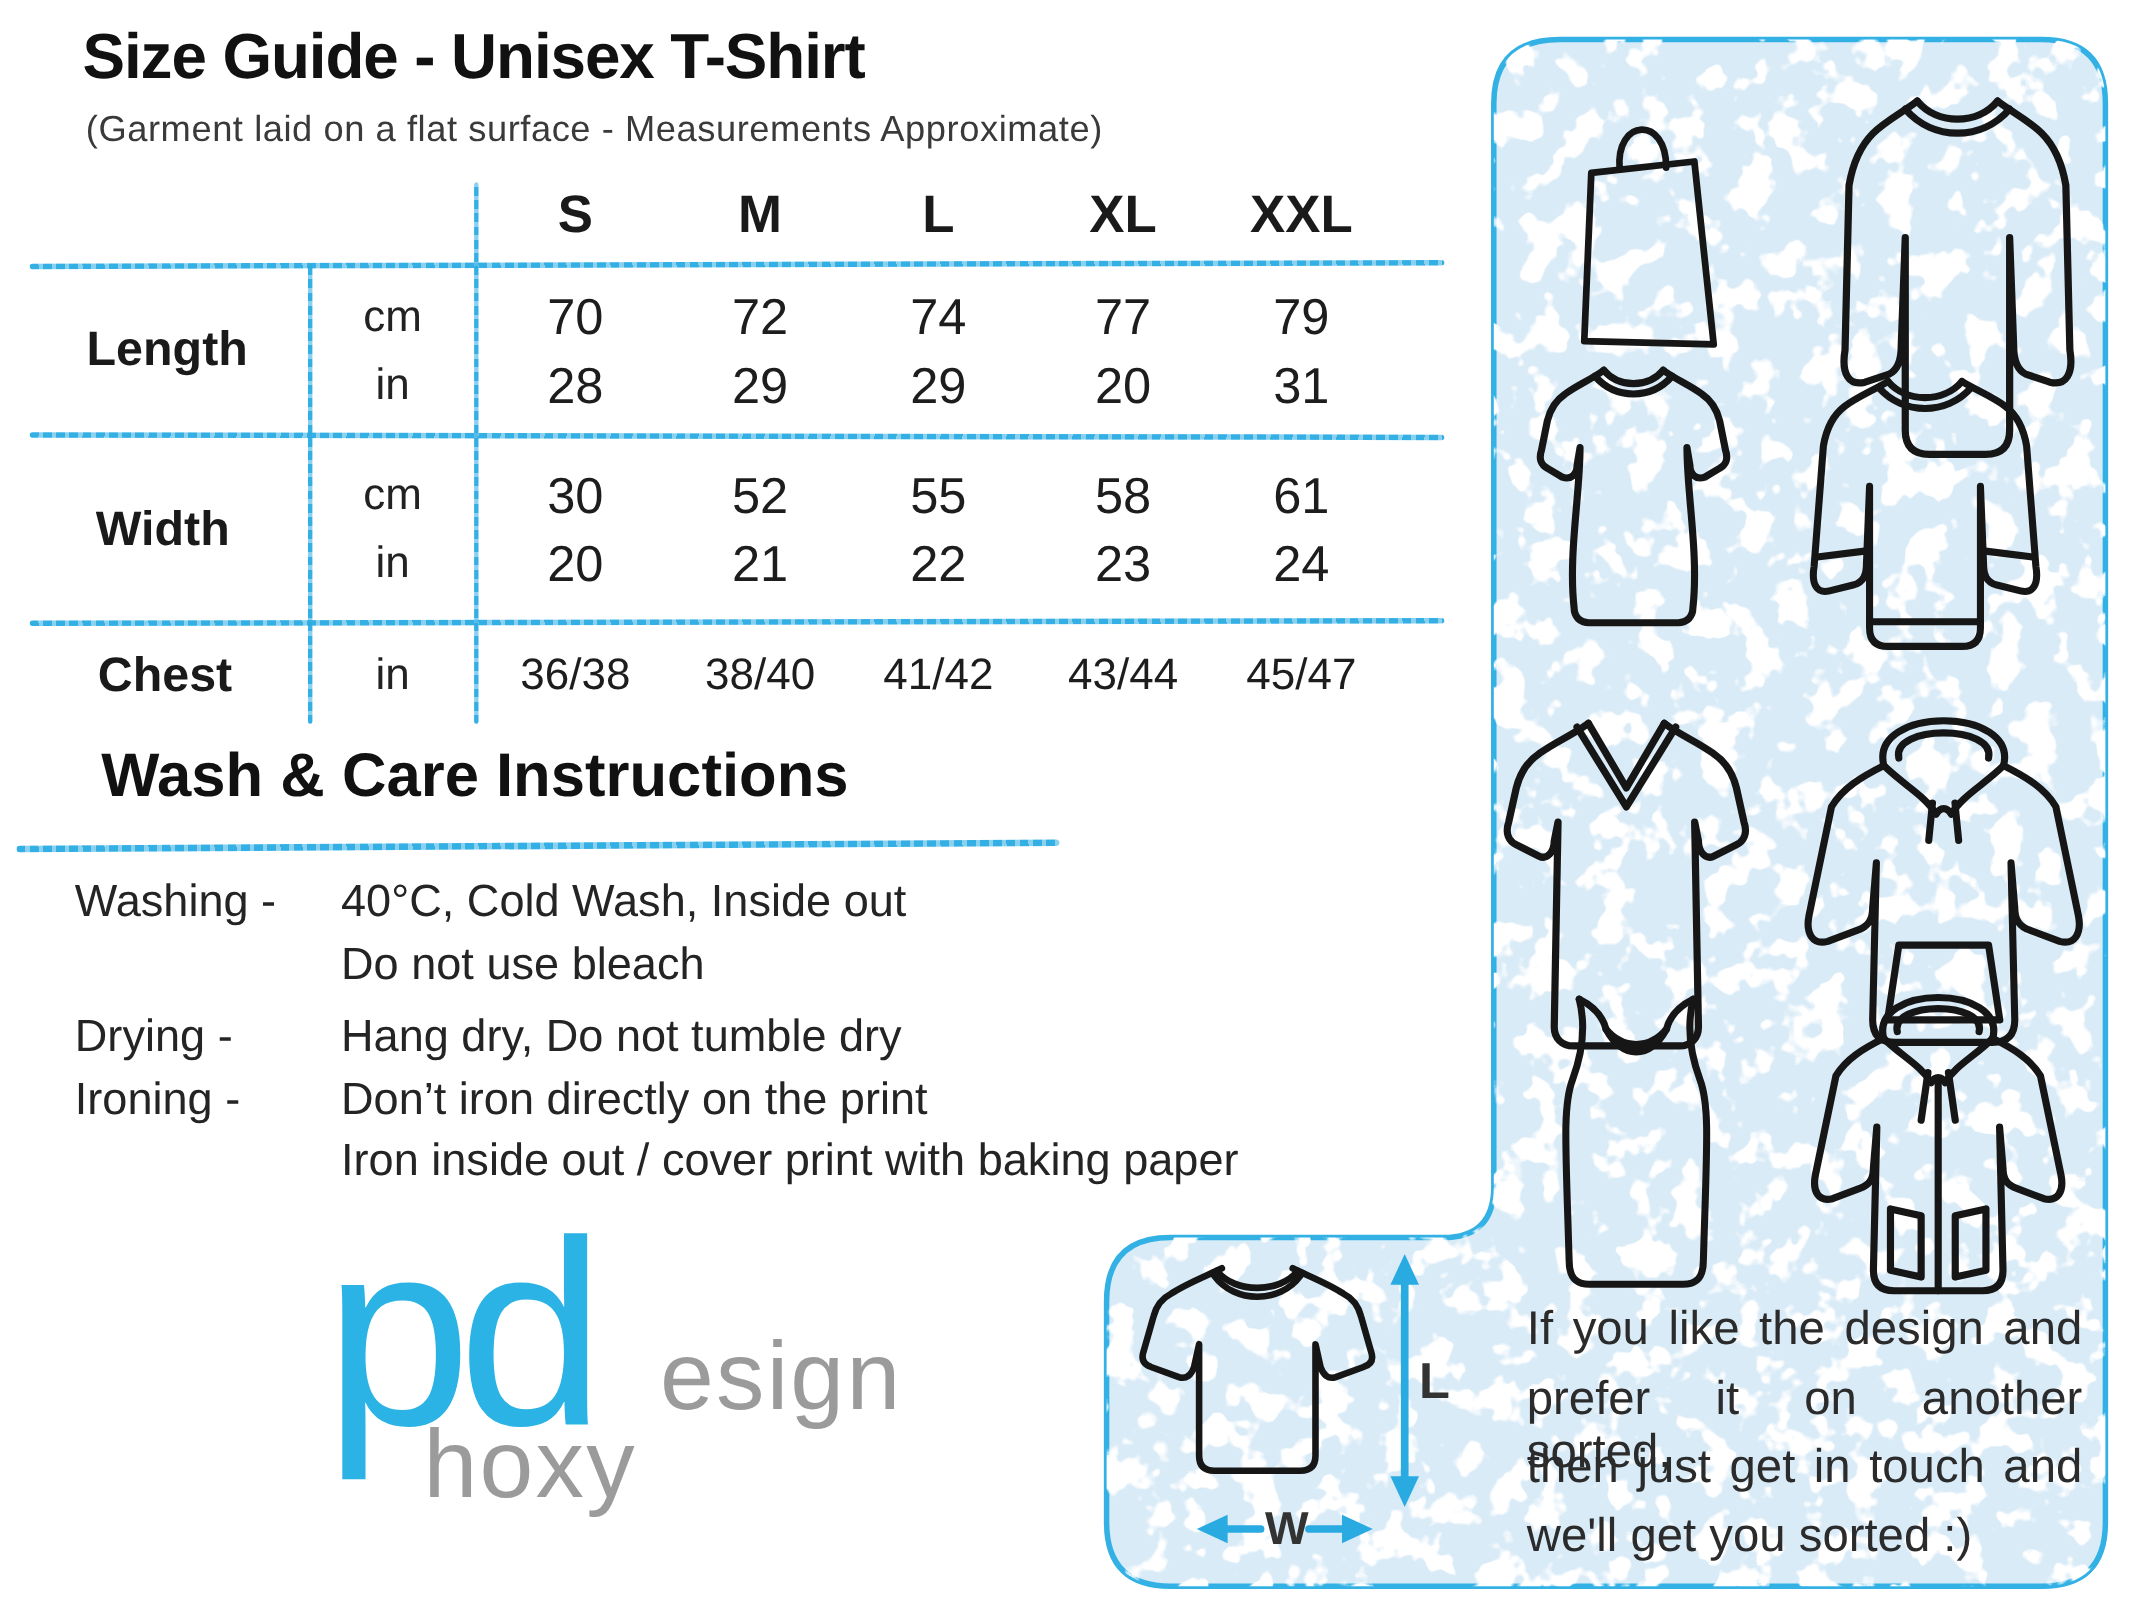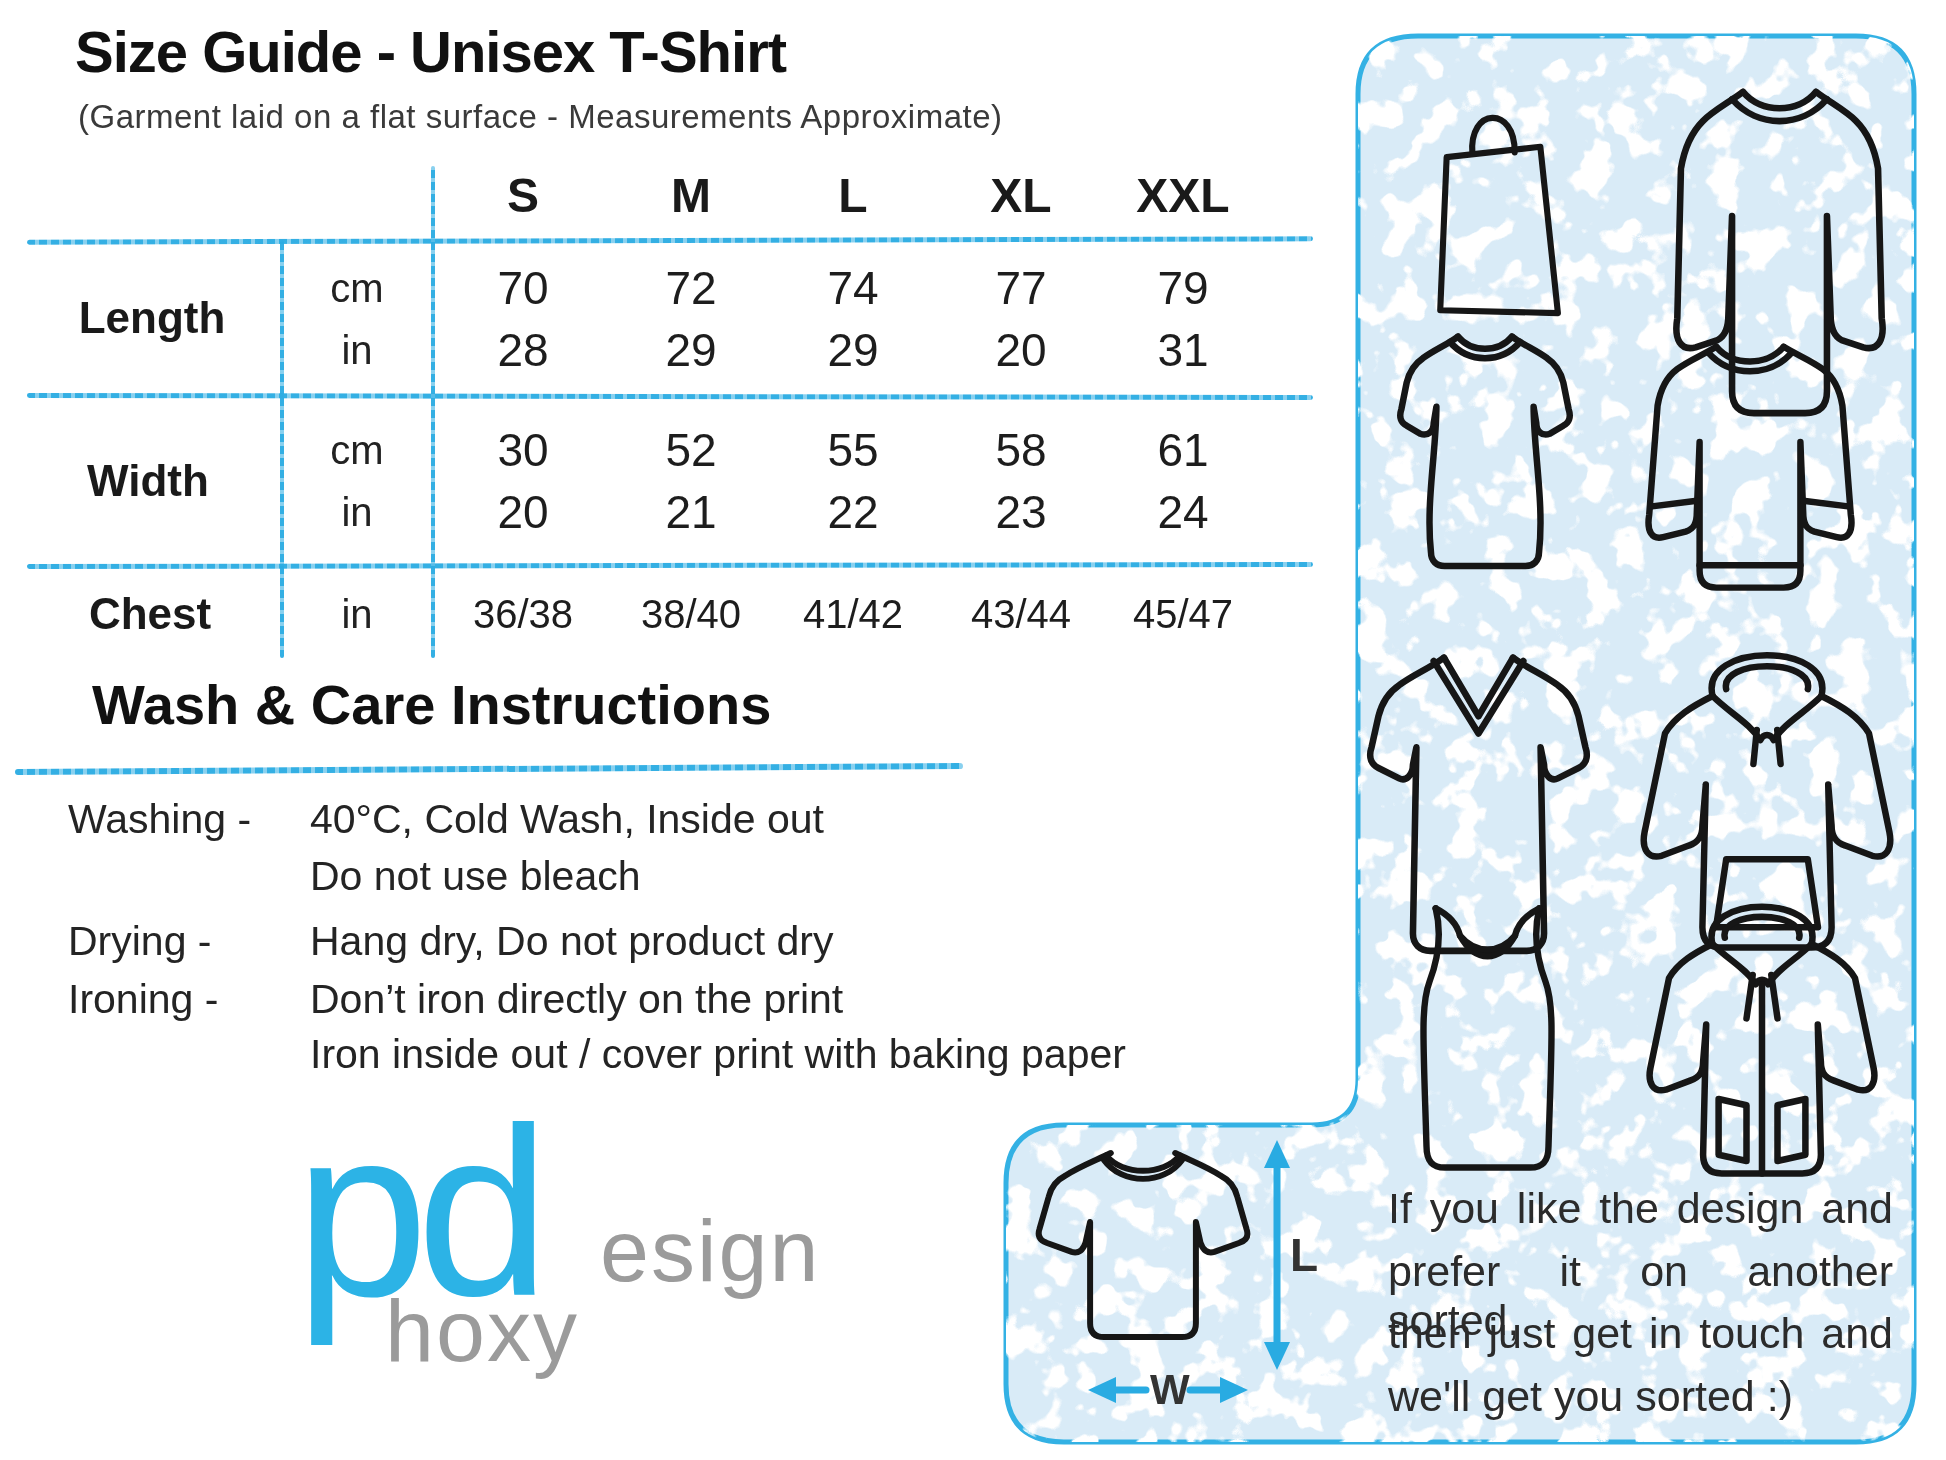--- a/index.html
+++ b/index.html
@@ -213,21 +213,21 @@
     <span class="cell chestv" style="left:1183px; top:614px;">45/47</span>
   </div>
 
   <div class="abs washhead" style="left:92px; top:672px;">Wash &amp; Care Instructions</div>
   <div class="hline" style="left:15px; top:766px; width:948px; height:6px; transform:rotate(-0.35deg);"></div>
 
   <div class="abs care" style="left:68px; top:796px;">Washing -</div>
   <div class="abs care" style="left:310px; top:796px;">40°C, Cold Wash, Inside out</div>
   <div class="abs care" style="left:310px; top:853px;">Do not use bleach</div>
   <div class="abs care" style="left:68px; top:918px;">Drying -</div>
-  <div class="abs care" style="left:310px; top:918px;">Hang dry, Do not product dry</div>
+  <div class="abs care" style="left:310px; top:918px;">Hang dry, Do not tumble dry</div>
   <div class="abs care" style="left:68px; top:976px;">Ironing -</div>
   <div class="abs care" style="left:310px; top:976px;">Don’t iron directly on the print</div>
   <div class="abs care" style="left:310px; top:1031px;">Iron inside out / cover print with baking paper</div>
 
   <div>
     <div class="abs logo-pd" style="left:295px; top:1092px;">pd</div>
     <div class="abs logo-gray" style="left:600px; top:1207px;">esign</div>
     <div class="abs logo-gray" style="left:385px; top:1287px;">hoxy</div>
   </div>
 

